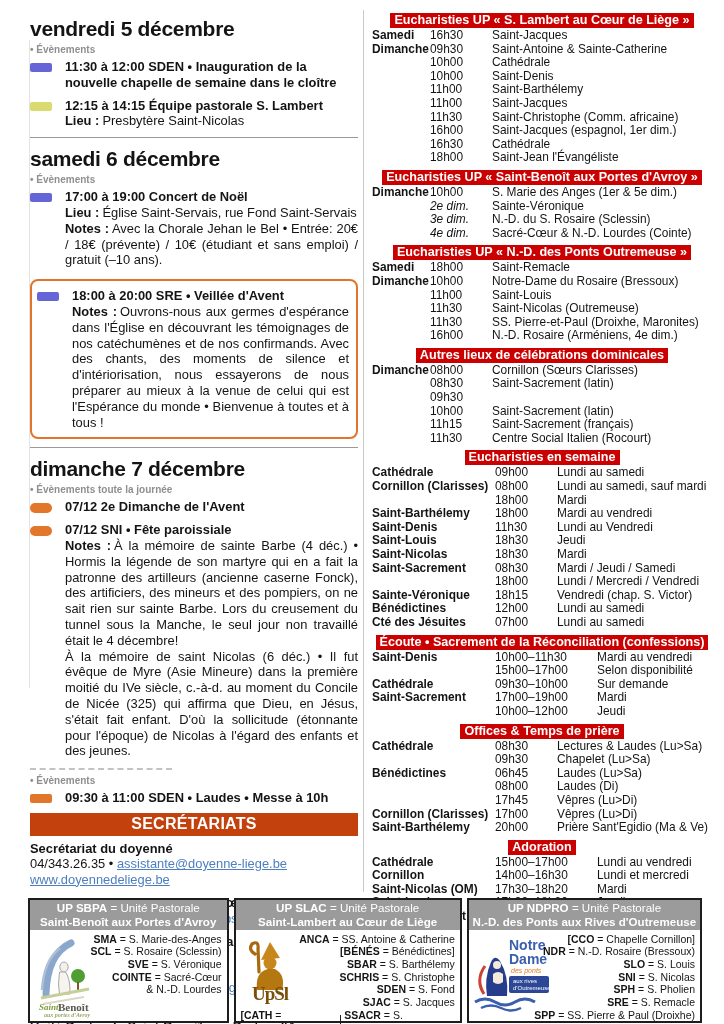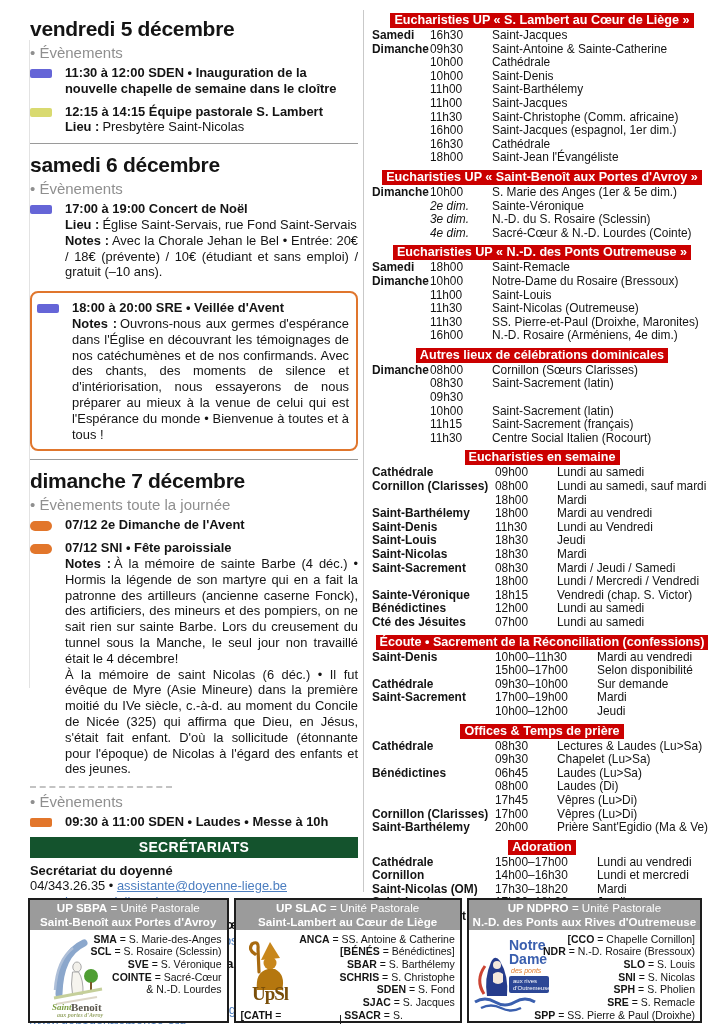--- a/index.html
+++ b/index.html
@@ -4,37 +4,37 @@
 <style>
   html,body{margin:0;padding:0;background:#e8e8e8;}
   .page{position:relative;width:724px;height:1024px;background:#ffffff;margin:0 auto;
         font-family:"Liberation Sans",sans-serif;color:#141414;overflow:hidden;}
 
   
   .col-left{position:absolute;left:30px;top:14px;width:328px;}
   .vline-left{position:absolute;left:29px;top:40px;height:648px;border-left:1px solid #e3e3e3;}
   .h2day{font-size:21px;font-weight:bold;margin:9px 0 3px;letter-spacing:-.3px;}
   .h2day.first{margin-top:3px;}
-  .evlabel{font-size:15px;color:#8f8f8f;margin:1px 0 4px;}
+  .evlabel{font-size:10px;color:#8f8f8f;margin:1px 0 4px;font-weight:bold;}
   .event{display:flex;margin:3px 0 7px;}
   .chip{flex:0 0 22px;height:9px;margin-top:4px;margin-right:13px;border-radius:2px;}
   .chip.blue{background:#6565d7;}
   .chip.yellow{background:#d9da70;}
   .chip.orange{background:#e2762b;}
   .chip.pill{height:10px;border-radius:6px;background:#e2762b;}
   .etext{flex:1;min-width:0;}
   .ehead{font-weight:bold;font-size:12.9px;line-height:15.8px;}
   .ebody{font-size:12.9px;line-height:15.8px;}
   .ebody b{margin-right:3px;}
   .just{text-align:justify;}
   .sep{border:0;border-top:1px solid #9a9a9a;margin:8px 0 2px;}
   .obox{border:2.5px solid #e0762d;border-radius:8px;padding:7px 7px 7px 5px;margin:11px 0 3px;}
   .obox .event{margin:0;}
   .dashline{width:142px;border-top:2px dashed #c3c3c3;margin:9px 0 5px;}
-  .secbar{background:#14532d;color:#fff;font-weight:bold;font-size:14px;text-align:center;
+  .secbar{background:#c2410c;color:#fff;font-weight:bold;font-size:16px;text-align:center;
           padding:2px 0 3px;margin:7px 0 5px;letter-spacing:.3px;}
   .sec-entry{margin:0 0 8px;}
   .sec-title{font-weight:bold;font-size:12.9px;line-height:15.4px;}
   .sec-line{font-size:12.9px;line-height:15.4px;}
   .sb{font-weight:bold;}
   .slink{color:#4c7ec0;text-decoration:underline;cursor:pointer;}
   .slink.nound{text-decoration:none;}
 
   
   .divider{position:absolute;left:363px;top:10px;height:882px;border-left:1px solid #c9c9c9;}
@@ -56,21 +56,21 @@
   .footer{position:absolute;left:28px;top:898px;width:674px;display:flex;gap:5px;}
   .fbox{border:2px solid #1d1d1d;background:#fff;box-sizing:border-box;}
   .fbox.b0{width:202px;}
   .fbox.b1{width:230px;}
   .fbox.b2{width:237px;}
   .fhead{background:#9b9b9b;color:#fff;text-align:center;font-size:11.6px;line-height:13.8px;padding:1px 2px;}
   .fh1 b{font-weight:bold;}
   .fh2{font-weight:bold;}
   .fbody{position:relative;padding:3px 5px 2px;height:86px;display:flex;flex-direction:column;}
   .flogo{position:absolute;}
-  .flogo.sb{left:17px;top:4px;}
+  .flogo.sb{left:4px;top:4px;}
   .flogo.up{left:4px;top:8px;}
   .flogo.nd{left:2px;top:4px;}
   .fitems{text-align:right;font-size:10.5px;line-height:12.7px;position:relative;z-index:2;}
   .fitems b{font-weight:bold;}
   .fsplit{margin-top:auto;display:flex;justify-content:space-between;align-items:center;
           font-size:10.5px;line-height:12.7px;position:relative;z-index:2;}
   .vdiv{border-left:1.5px solid #1d1d1d;height:13px;margin:0 3px;}
 </style>
 </head>
 <body>

